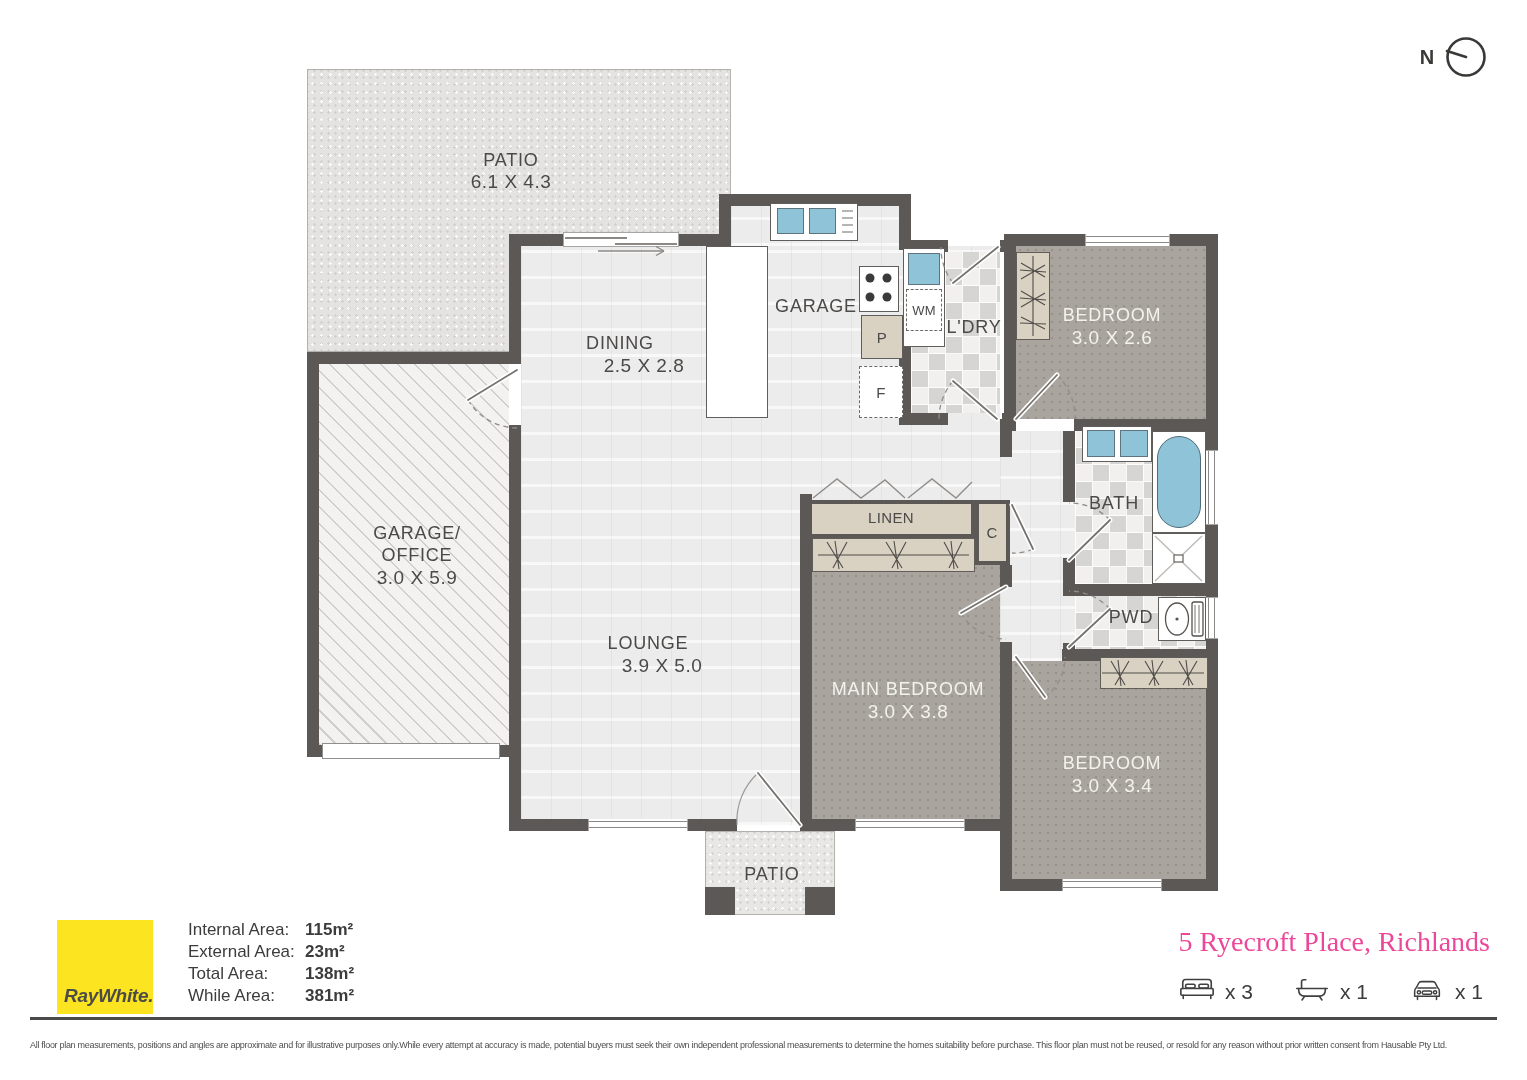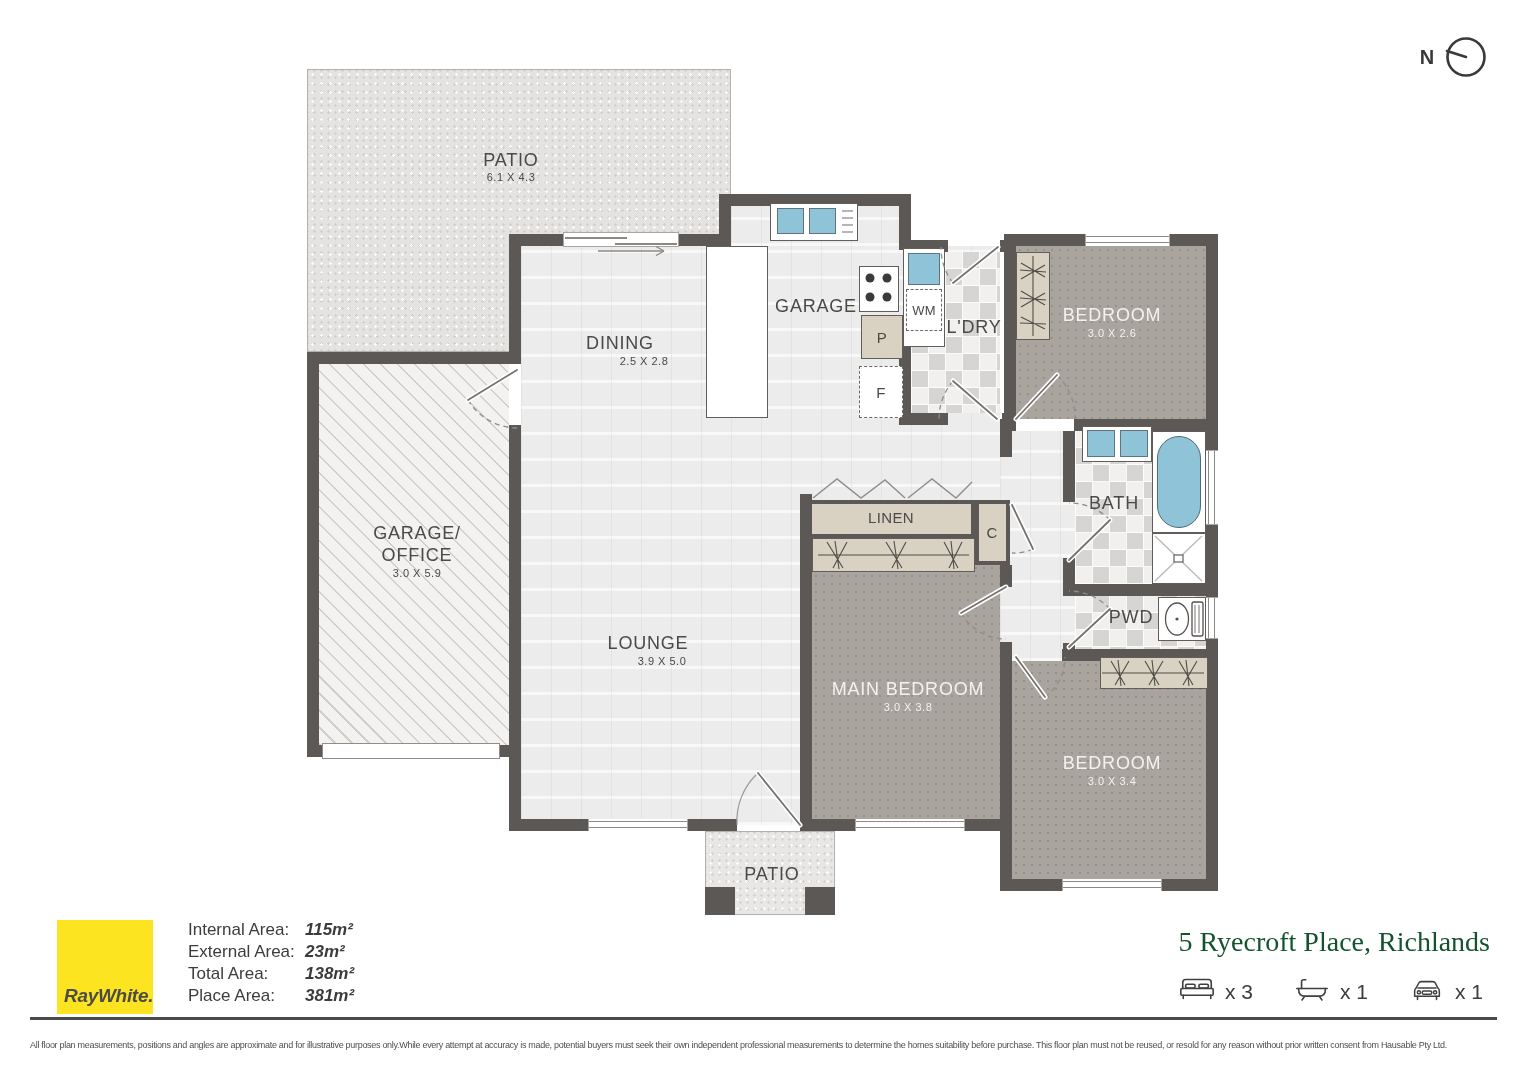--- a/index.html
+++ b/index.html
@@ -30,32 +30,32 @@
       background-size:17px 17px,17px 17px,34px 34px;}
   .fx{position:absolute;background:#fff;border:1.5px solid #605d5a;box-sizing:border-box;}
   .fx.dash{border:1.5px dashed #6b6865;}
   .fx.tan{background:#d9d2c3;}
   .fx.thick{border:4px solid #5b5855;}
   .blue{position:absolute;background:#8fc3d8;border:1px solid #5f7480;box-sizing:border-box;}
   .tubblue{position:absolute;background:#8fc3d8;border:1.5px solid #4f6b77;border-radius:22px;box-sizing:border-box;}
   .ov{position:absolute;left:0;top:0;pointer-events:none;}
   .lbl{position:absolute;transform:translateX(-50%);color:#4b4a48;letter-spacing:.8px;
        white-space:nowrap;text-align:center;font-size:18px;}
-  .lbl.dim{font-size:11px;letter-spacing:.5px;}
+  .lbl.dim{font-size:19px;letter-spacing:.5px;}
   .lbl.white{color:#f3f2ef;}
   .lbl.sm{font-size:15px;letter-spacing:.4px;}
   .lbl.xs{font-size:13px;letter-spacing:.3px;}
   .logo{position:absolute;left:57px;top:920px;width:96px;height:94px;background:#fde420;
         display:flex;align-items:flex-end;}
   .logo span{font-size:19px;font-weight:bold;font-style:italic;color:#4b4b47;padding:0 0 7px 7px;letter-spacing:-.3px;}
   .arearow{display:flex;line-height:22px;font-size:17px;color:#3c3c3c;}
   .arearow .al{width:117px;}
-  .arearow .av{font-weight:bold;font-style:italic;}
+  .arearow .av{font-weight:bold;}
   .address{position:absolute;right:37px;top:926px;font-family:"Liberation Serif",serif;
-           font-size:28px;color:#14532d;white-space:nowrap;}
+           font-size:28px;color:#ec4899;white-space:nowrap;}
   .feat{position:absolute;top:976px;display:flex;align-items:center;gap:9px;color:#3c3c3c;font-size:21px;}
   .divider{position:absolute;left:30px;top:1017px;width:1467px;height:2.5px;background:#4a4a4a;}
   .disclaimer{position:absolute;left:30px;top:1040px;width:1490px;font-size:9px;letter-spacing:-.3px;
               color:#4f4f4f;white-space:nowrap;}
   .nletter{position:absolute;left:1427px;top:46px;transform:translateX(-50%);font-size:20px;
            font-weight:bold;color:#3a3937;}
 </style>
 </head>
 <body>
 
@@ -277,21 +277,21 @@
   </div>
   <div class="arearow">
     <span class="al">External Area:</span>
     <span class="av">23m²</span>
   </div>
   <div class="arearow">
     <span class="al">Total Area:</span>
     <span class="av">138m²</span>
   </div>
   <div class="arearow">
-    <span class="al">Place Area:</span>
+    <span class="al">While Area:</span>
     <span class="av">381m²</span>
   </div>
 </div>
 
 <div class="address">5 Ryecroft Place, Richlands</div>
 
 <div class="feat" style="left:1178px">
   <span>
     <svg width="38" height="27" viewBox="0 0 40 28" fill="none" stroke="#3f3f3f" stroke-width="1.7" stroke-linejoin="round" stroke-linecap="round">
       <path d="M5,13 V6.5 q0,-3 3,-3 h24 q3,0 3,3 V13"></path>

